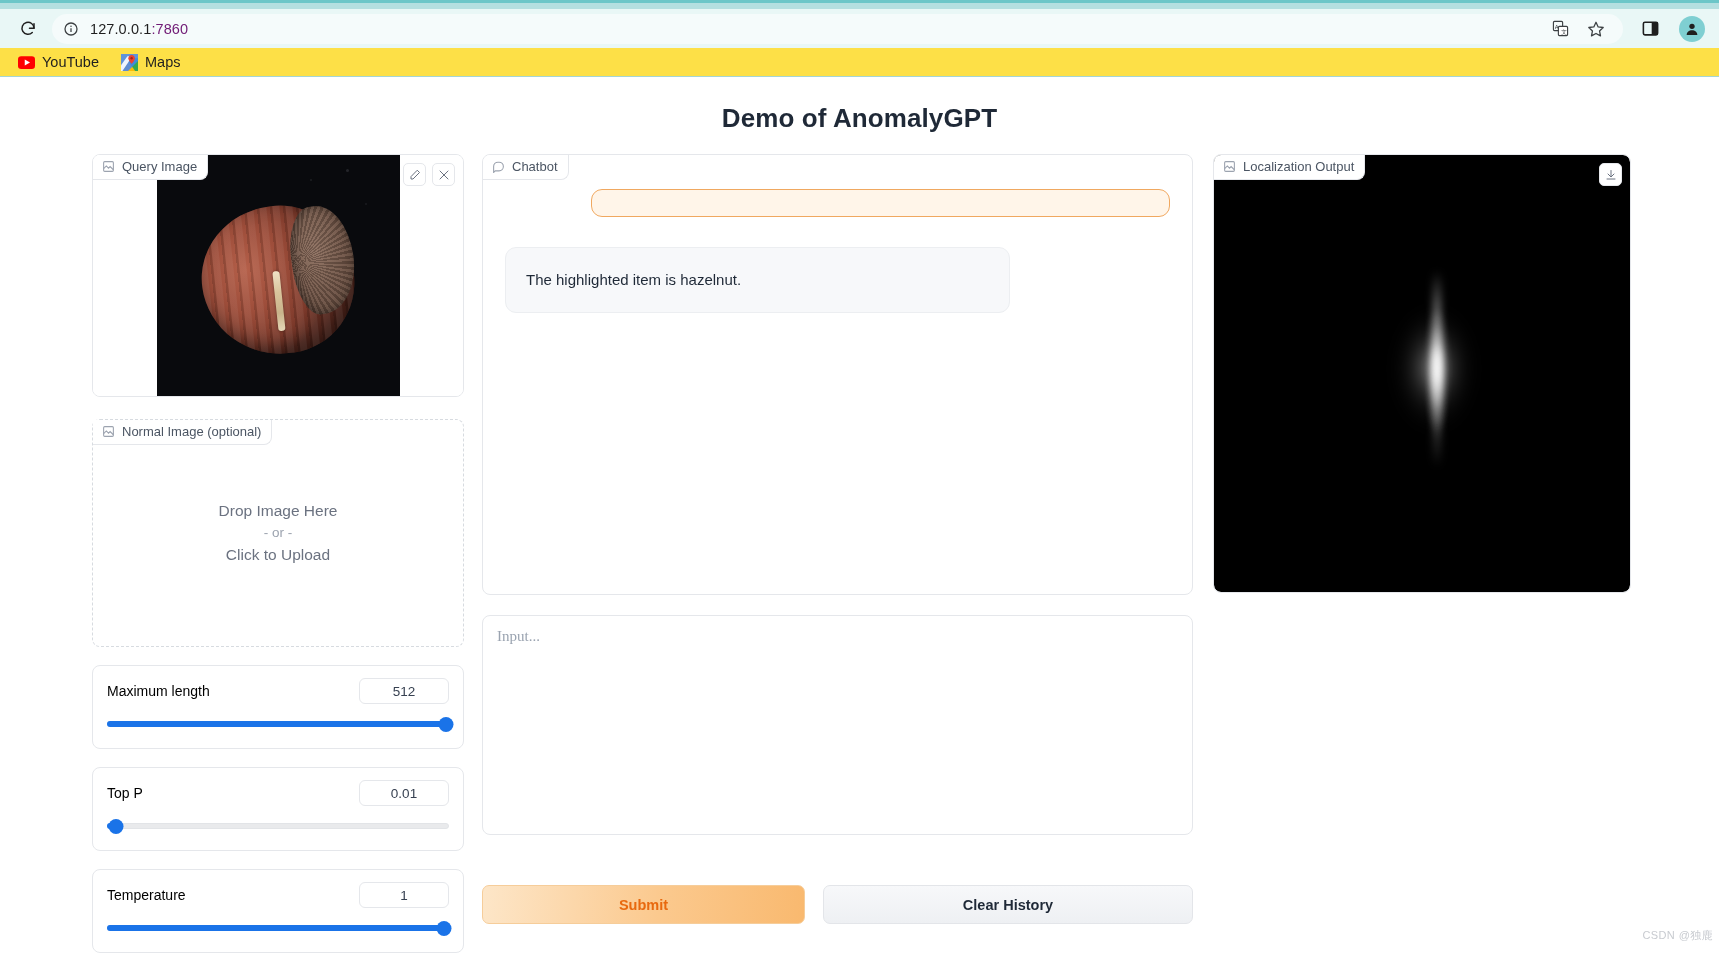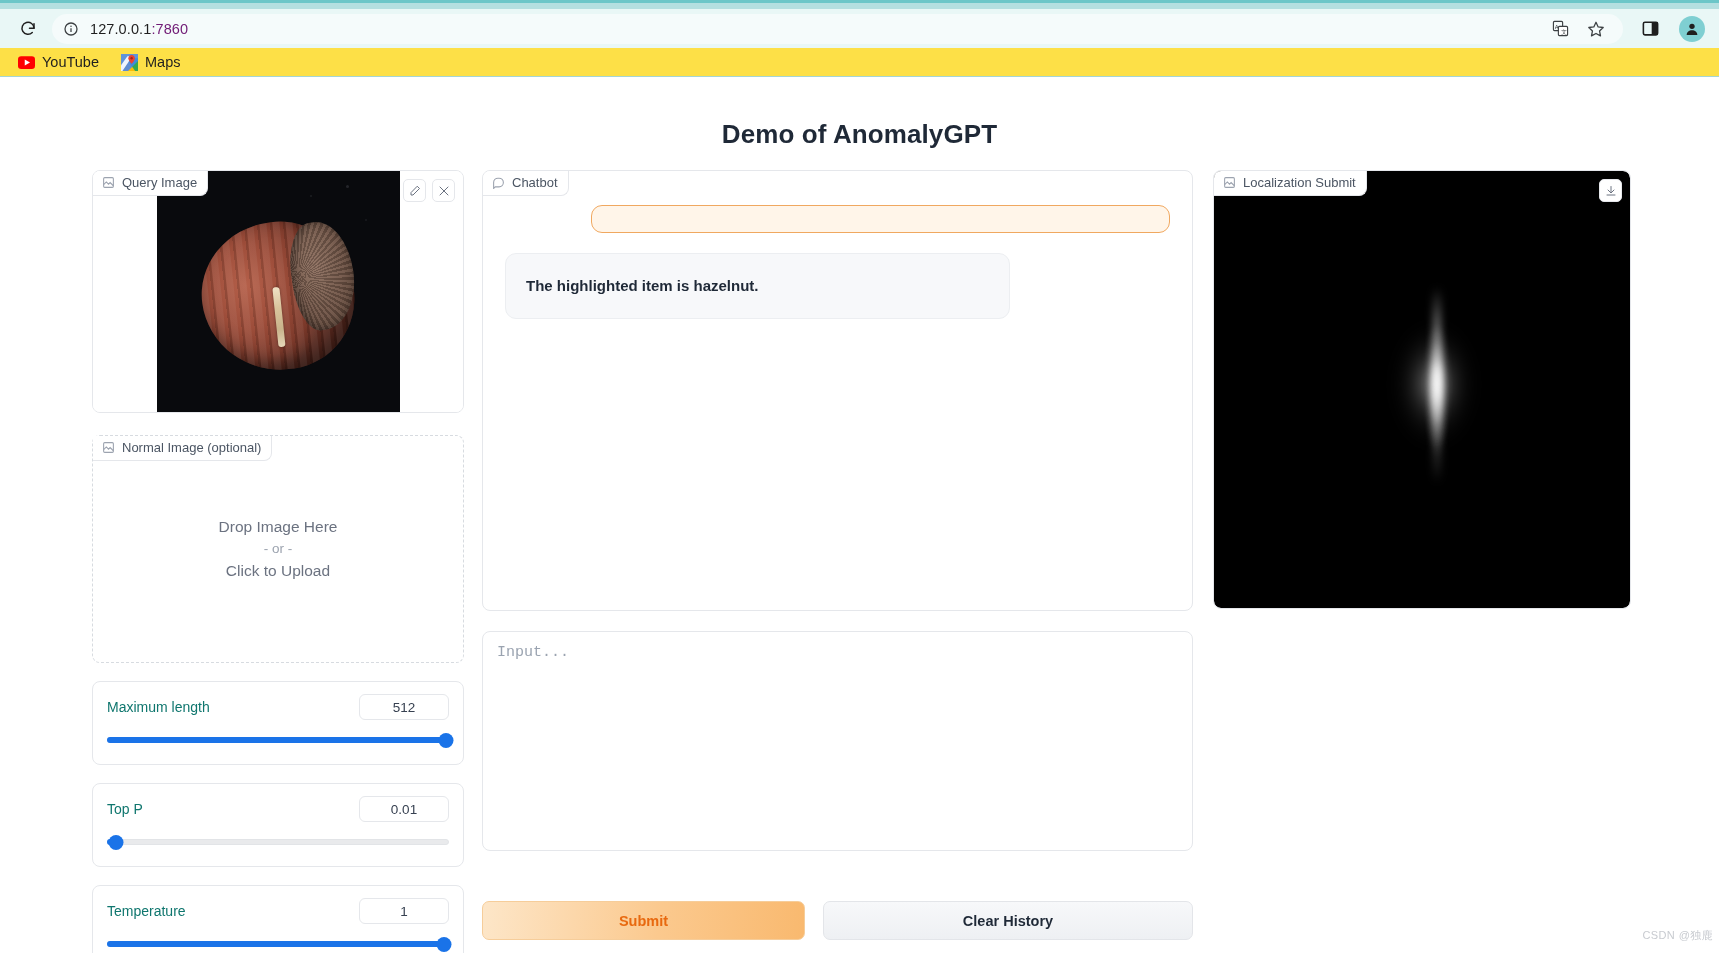--- a/index.html
+++ b/index.html
@@ -101,21 +101,20 @@
     position: relative;
     overflow: hidden;
   }
   #app-title {
     text-align: center;
     font-size: 26px;
     font-weight: bold;
     color: #1f2937;
     padding-top: 26px;
     letter-spacing: .1px;
-    margin-top: 16px;
   }
 
   .app-grid {
     display: flex;
     gap: 0px;
     padding: 20px 88px 0 92px;
     align-items: flex-start;
   }
   .col-left  { width: 372px; flex: 0 0 372px; }
   .col-mid   { flex: 1 1 auto; padding-left: 18px; }
@@ -245,21 +244,21 @@
 
   
   .slider-block {
     margin-top: 18px;
     padding: 12px 14px 16px 14px;
   }
   .slider-head {
     display: flex; align-items: center; justify-content: space-between;
     margin-bottom: 12px;
   }
-  .slider-label { font-size: 14px; color: #0f766e; }
+  .slider-label { font-size: 14px; color: #000000; }
   .slider-value {
     width: 90px; height: 26px;
     border: 1px solid #e5e7eb;
     border-radius: 6px;
     font-size: 13.5px;
     color: #374151;
     display: flex; align-items: center; justify-content: center;
     background: #fff;
   }
   .slider-track-wrap { position: relative; height: 16px; display:flex; align-items:center; }
@@ -283,21 +282,21 @@
     background: #1a73e8;
     transform: translateX(-50%);
   }
 
   
   #chatbot-block {
     height: 441px;
     padding: 34px 22px 10px 22px;
     overflow: hidden;
   }
-  .bubble-row { display: flex; margin-bottom: 20px; font-weight: bold; }
+  .bubble-row { display: flex; margin-bottom: 30px; }
   .bubble-row.user { justify-content: flex-end; }
   .bubble-row.bot  { justify-content: flex-start; }
   .bubble {
     max-width: 87%;
     border-radius: 11px;
     padding: 13px 16px;
     font-size: 15px;
     line-height: 1.45;
     color: #1f2937;
     min-height: 22px;
@@ -316,21 +315,21 @@
 
   
   #input-block {
     margin-top: 20px;
     height: 220px;
     padding: 12px 14px;
   }
   .ta {
     width: 100%; height: 100%;
     border: none; outline: none; resize: none;
-    font-family: Liberation Mono, monospace;
+    font-family: Liberation Serif, serif;
     font-size: 15px;
     color: #374151;
     background: transparent;
   }
   .ta::placeholder { color: #9aa3b0; }
 
   
   .btn-row {
     display: flex;
     gap: 18px;
@@ -660,21 +659,21 @@
           <div class="heat-halo"></div>
           <div class="heat-spike"></div>
           <div class="heat-tail"></div>
           <div class="heat-core"></div>
         </div>
         <div class="glabel">
           <svg width="13" height="13" viewBox="0 0 24 24" fill="none" stroke="#9ca3af" stroke-width="2">
             <rect x="3" y="3" width="18" height="18" rx="2"></rect>
               <path d="M3 16l5-5 4 4 3-3 6 6"></path>
           </svg>
-          <span>Localization Submit</span>
+          <span>Localization Output</span>
         </div>
         <div class="dl-btn">
           <svg width="12" height="12" viewBox="0 0 24 24" fill="none" stroke="#6b7280" stroke-width="2" stroke-linecap="round" stroke-linejoin="round">
             <line x1="12" y1="3" x2="12" y2="15"></line>
               <polyline points="6,10 12,16 18,10"></polyline>
               <line x1="4" y1="20" x2="20" y2="20"></line>
           </svg>
         </div>
       </div>
     </div>

